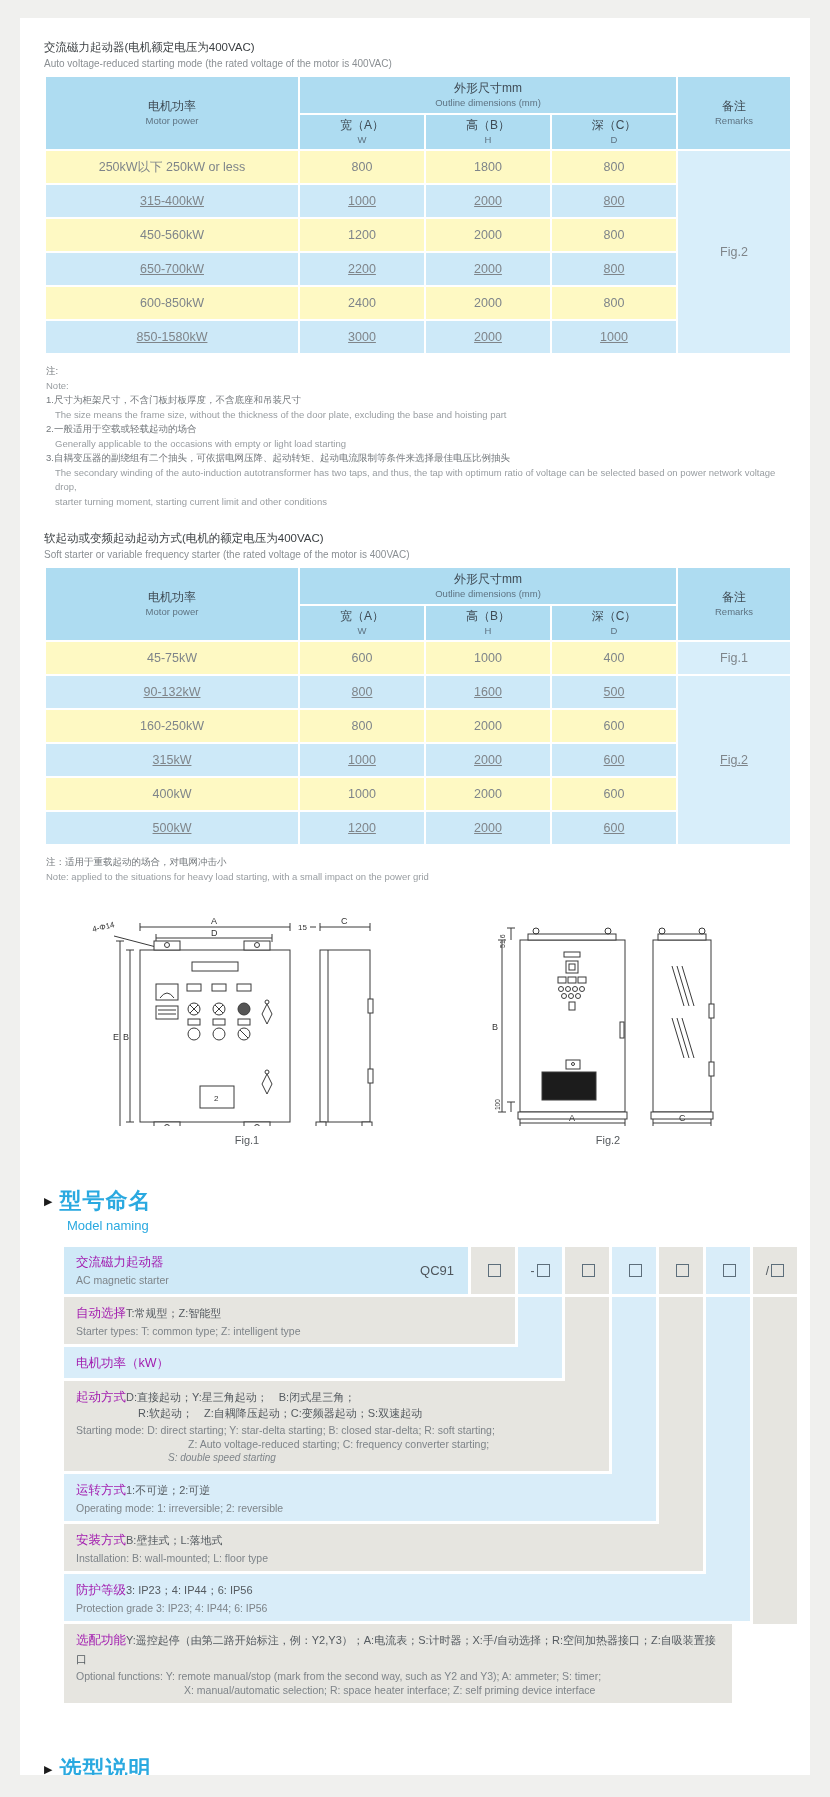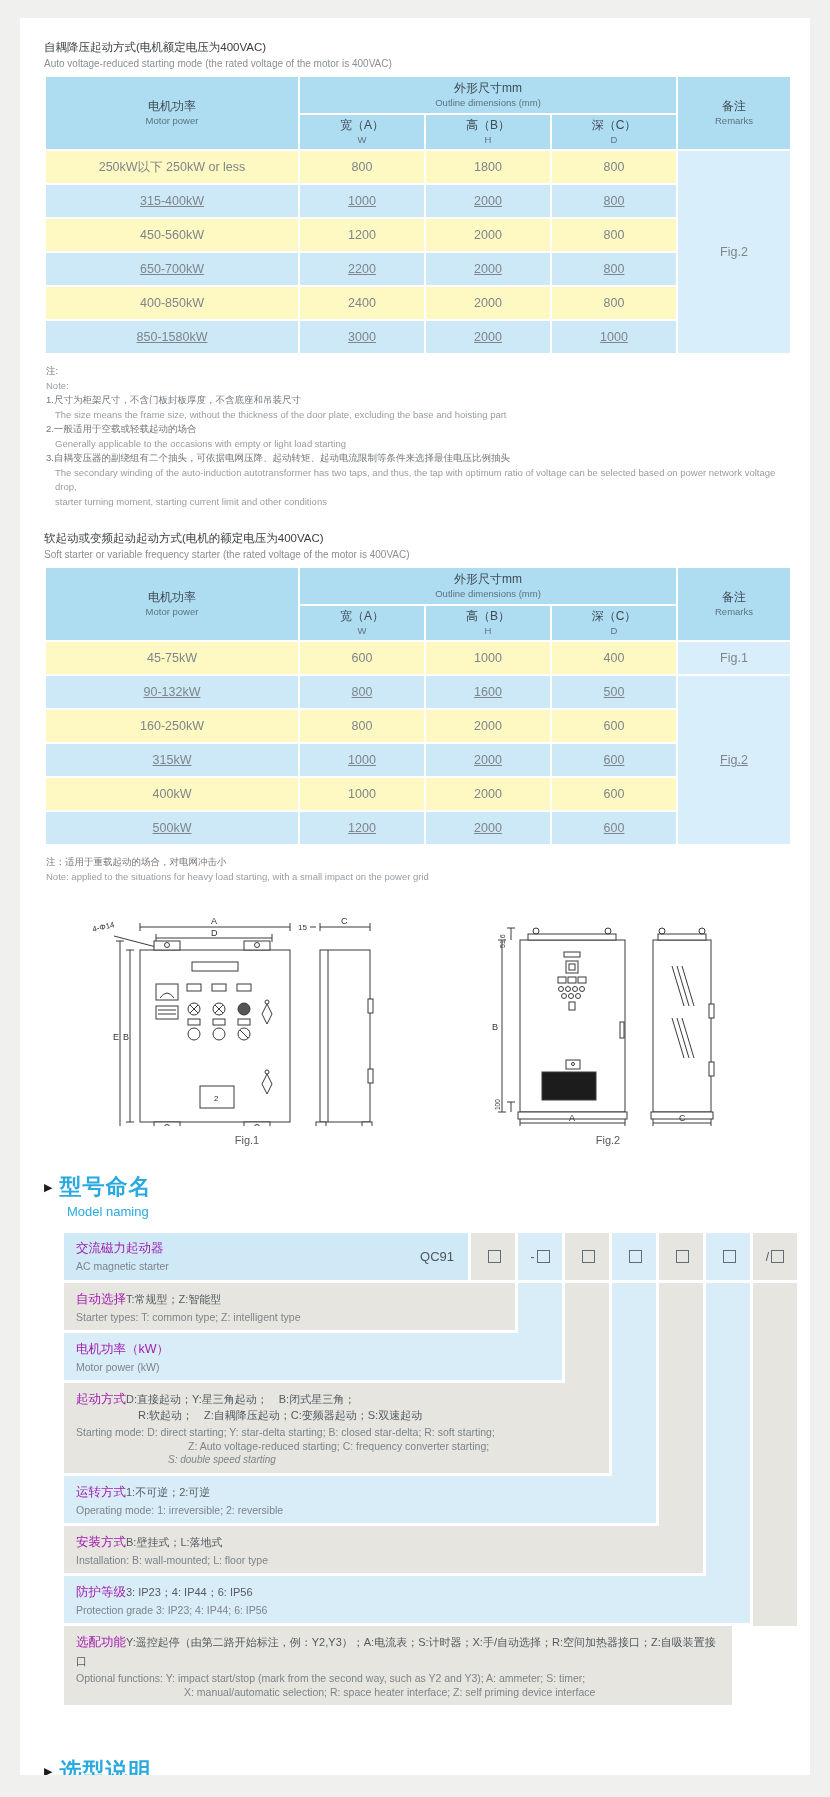--- a/index.html
+++ b/index.html
@@ -33,21 +33,21 @@
   .note-line.en{ color:#989da1; padding-left:9px; }
   .note-line.en2{ color:#989da1; padding-left:9px; }
 
   
   .figures { display:flex; justify-content:center; gap:76px; margin:30px 0 0 0; }
   .figblock { text-align:center; }
   .figcap { font-size:11px; color:#55595d; margin-top:4px; }
   svg text { font-family:"Liberation Sans","DejaVu Sans",sans-serif; }
 
   
-  .sec { margin-top:26px; }
+  .sec { margin-top:40px; }
   .sec .tri { font-size:11px; color:#1b1b1b; margin-right:7px; vertical-align:3px; }
   .sec .zh  { font-size:22px; font-weight:bold; color:#2aa9e0; letter-spacing:1px; }
   .sec .en  { font-size:13px; color:#2aa9e0; margin:2px 0 0 23px; }
 
   
   .mtable { width:733px; margin:14px 0 0 20px; }
   .mt-row { display:flex; }
   .bg-g { background:#e6e5e0; }
   .bg-b { background:#d9edf9; }
   .bg-b1{ background:#cfe9f7; }
@@ -66,21 +66,21 @@
   .mt-zh2 { font-size:11px; color:#555b60; margin-left:62px; }
   .mt-en2 { font-size:10.5px; color:#7e8489; line-height:14px; margin-left:112px; }
   .mt-en3 { font-size:10px; color:#7e8489; line-height:14px; margin-left:92px;font-style:italic; }
 </style>
 </head>
 <body>
 
 <div class="frame">
 <div class="page">
 
-  <div class="tbl-title-zh">自耦降压起动方式(电机额定电压为400VAC)</div>
+  <div class="tbl-title-zh">交流磁力起动器(电机额定电压为400VAC)</div>
   <div class="tbl-title-en">Auto voltage-reduced starting mode (the rated voltage of the motor is 400VAC)</div>
 
   <table class="dim">
     <colgroup>
           <col style="width:252px">
           <col style="width:124px">
           <col style="width:124px">
           <col style="width:124px">
           <col style="width:112px">
         </colgroup>
@@ -132,21 +132,21 @@
       <td>2000</td>
       <td>800</td>
     </tr>
     <tr class="drow even">
       <td class="c-pow">650-700kW</td>
       <td>2200</td>
       <td>2000</td>
       <td>800</td>
     </tr>
     <tr class="drow odd">
-      <td class="c-pow">400-850kW</td>
+      <td class="c-pow">600-850kW</td>
       <td>2400</td>
       <td>2000</td>
       <td>800</td>
     </tr>
     <tr class="drow even">
       <td class="c-pow">850-1580kW</td>
       <td>3000</td>
       <td>2000</td>
       <td>1000</td>
     </tr>
@@ -461,21 +461,20 @@
       <div class="mt-stripe bg-g"></div>
       <div class="mt-stripe bg-b"></div>
       <div class="mt-stripe bg-g"></div>
       <div class="mt-stripe bg-b"></div>
       <div class="mt-stripe bg-g"></div>
     </div>
 
     <div class="mt-row">
       <div class="mt-label bg-b" style="width:498px">
         <div><span class="term">电机功率（kW）</span></div>
-        <div class="mt-en">Motor power (kW)</div>
       </div>
       <div class="mt-stripe bg-g"></div>
       <div class="mt-stripe bg-b"></div>
       <div class="mt-stripe bg-g"></div>
       <div class="mt-stripe bg-b"></div>
       <div class="mt-stripe bg-g"></div>
     </div>
 
     <div class="mt-row">
       <div class="mt-label bg-g" style="width:545px">
@@ -514,21 +513,21 @@
       <div class="mt-label bg-b" style="width:686px">
         <div><span class="term">防护等级</span><span class="codes">3: IP23；4: IP44；6: IP56</span></div>
         <div class="mt-en">Protection grade  3: IP23;  4: IP44;  6: IP56</div>
       </div>
       <div class="mt-stripe bg-g"></div>
     </div>
 
     <div class="mt-row">
       <div class="mt-label bg-g" style="width:668px">
         <div><span class="term">选配功能</span><span class="codes">Y:遥控起停（由第二路开始标注，例：Y2,Y3）；A:电流表；S:计时器；X:手/自动选择；R:空间加热器接口；Z:自吸装置接口</span></div>
-        <div class="mt-en">Optional functions: Y: impact start/stop (mark from the second way, such as Y2 and Y3); A: ammeter; S: timer;</div>
+        <div class="mt-en">Optional functions: Y: remote manual/stop (mark from the second way, such as Y2 and Y3); A: ammeter; S: timer;</div>
         <div class="mt-en2" style="margin-left:108px">X: manual/automatic selection; R: space heater interface; Z: self priming device interface</div>
       </div>
     </div>
   </div>
 
   <div class="sec" style="margin-top:48px">
     <div><span class="tri">▶</span><span class="zh">选型说明</span></div>
     <div class="en">Selection description</div>
   </div>
 

